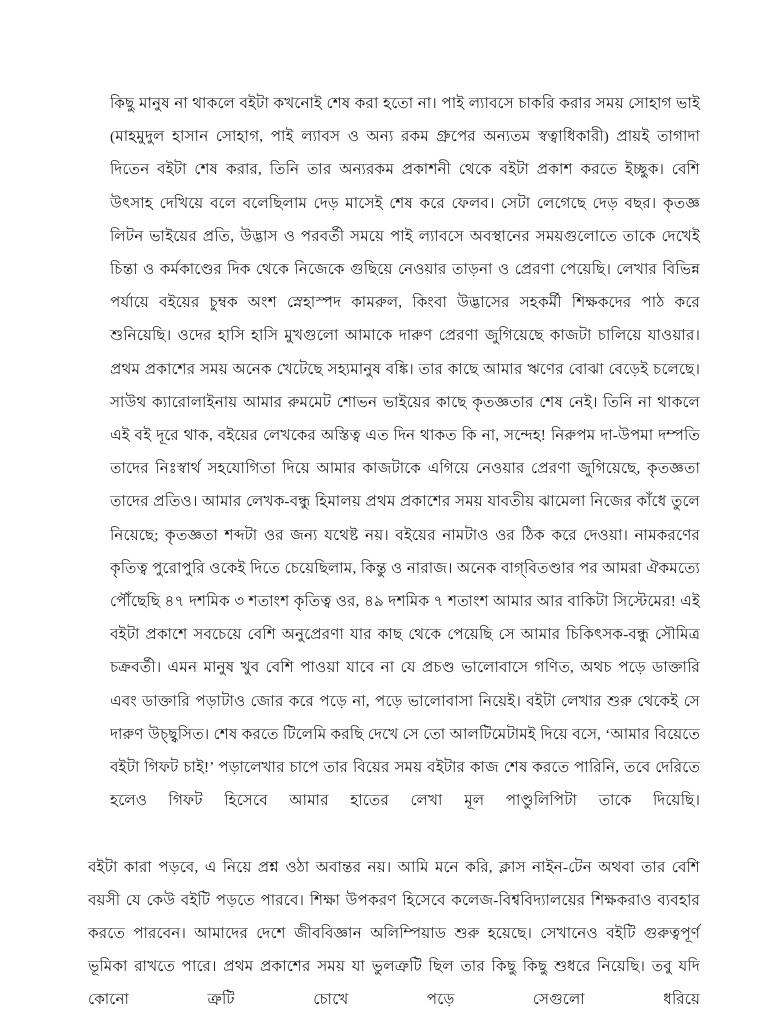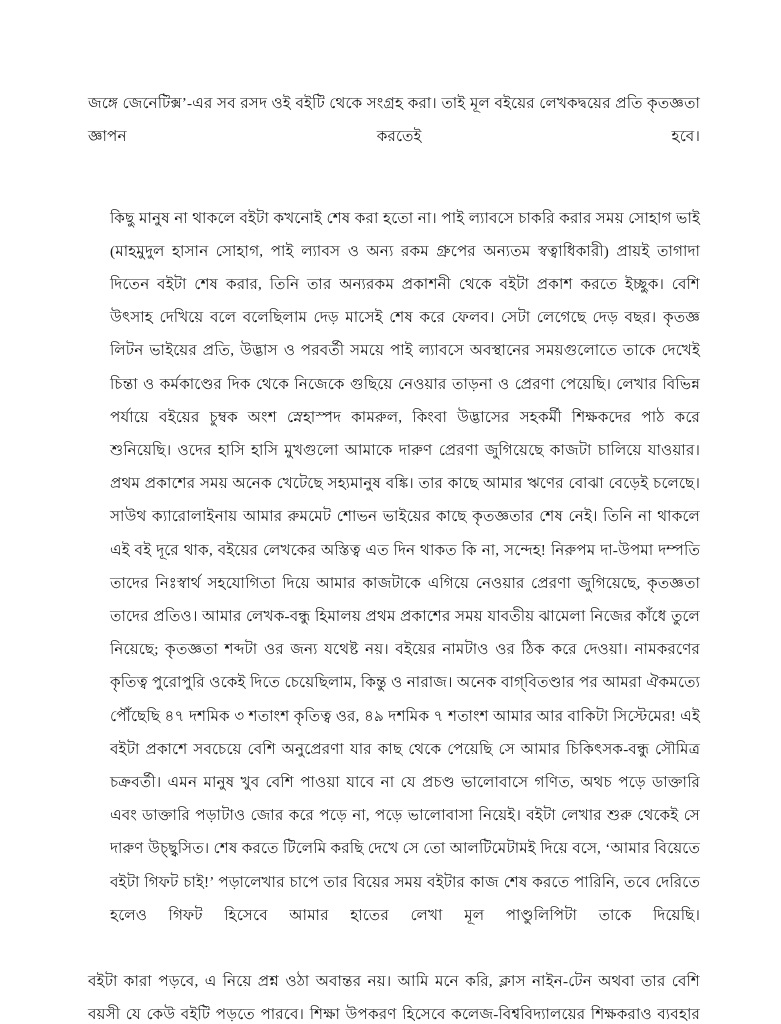--- a/index.html
+++ b/index.html
@@ -59,21 +59,20 @@
     width: 100%;
   }
 </style>
 </head>
 <body>
 
 <div class="page">
 
   <div class="text-column">
 
-    <p class="para p1">জঙ্গে জেনেটিক্স’-এর সব রসদ ওই বইটি থেকে সংগ্রহ করা। তাই মূল বইয়ের লেখকদ্বয়ের প্রতি কৃতজ্ঞতা জ্ঞাপন করতেই হবে।</p>
 
     <p class="para p2">কিছু মানুষ না থাকলে বইটা কখনোই শেষ করা হতো না। পাই ল্যাবসে চাকরি করার সময় সোহাগ ভাই (মাহমুদুল হাসান সোহাগ, পাই ল্যাবস ও অন্য রকম গ্রুপের অন্যতম স্বত্বাধিকারী) প্রায়ই তাগাদা দিতেন বইটা শেষ করার, তিনি তার অন্যরকম প্রকাশনী থেকে বইটা প্রকাশ করতে ইচ্ছুক। বেশি উৎসাহ দেখিয়ে বলে বলেছিলাম দেড় মাসেই শেষ করে ফেলব। সেটা লেগেছে দেড় বছর। কৃতজ্ঞ লিটন ভাইয়ের প্রতি, উদ্ভাস ও পরবর্তী সময়ে পাই ল্যাবসে অবস্থানের সময়গুলোতে তাকে দেখেই চিন্তা ও কর্মকাণ্ডের দিক থেকে নিজেকে গুছিয়ে নেওয়ার তাড়না ও প্রেরণা পেয়েছি। লেখার বিভিন্ন পর্যায়ে বইয়ের চুম্বক অংশ স্নেহাস্পদ কামরুল, কিংবা উদ্ভাসের সহকর্মী শিক্ষকদের পাঠ করে শুনিয়েছি। ওদের হাসি হাসি মুখগুলো আমাকে দারুণ প্রেরণা জুগিয়েছে কাজটা চালিয়ে যাওয়ার। প্রথম প্রকাশের সময় অনেক খেটেছে সহ্যমানুষ বঙ্কি। তার কাছে আমার ঋণের বোঝা বেড়েই চলেছে। সাউথ ক্যারোলাইনায় আমার রুমমেট শোভন ভাইয়ের কাছে কৃতজ্ঞতার শেষ নেই। তিনি না থাকলে এই বই দূরে থাক, বইয়ের লেখকের অস্তিত্ব এত দিন থাকত কি না, সন্দেহ! নিরুপম দা-উপমা দম্পতি তাদের নিঃস্বার্থ সহযোগিতা দিয়ে আমার কাজটাকে এগিয়ে নেওয়ার প্রেরণা জুগিয়েছে, কৃতজ্ঞতা তাদের প্রতিও। আমার লেখক-বন্ধু হিমালয় প্রথম প্রকাশের সময় যাবতীয় ঝামেলা নিজের কাঁধে তুলে নিয়েছে; কৃতজ্ঞতা শব্দটা ওর জন্য যথেষ্ট নয়। বইয়ের নামটাও ওর ঠিক করে দেওয়া। নামকরণের কৃতিত্ব পুরোপুরি ওকেই দিতে চেয়েছিলাম, কিন্তু ও নারাজ। অনেক বাগ্‌বিতণ্ডার পর আমরা ঐকমত্যে পৌঁছেছি ৪৭ দশমিক ৩ শতাংশ কৃতিত্ব ওর, ৪৯ দশমিক ৭ শতাংশ আমার আর বাকিটা সিস্টেমের! এই বইটা প্রকাশে সবচেয়ে বেশি অনুপ্রেরণা যার কাছ থেকে পেয়েছি সে আমার চিকিৎসক-বন্ধু সৌমিত্র চক্রবর্তী। এমন মানুষ খুব বেশি পাওয়া যাবে না যে প্রচণ্ড ভালোবাসে গণিত, অথচ পড়ে ডাক্তারি এবং ডাক্তারি পড়াটাও জোর করে পড়ে না, পড়ে ভালোবাসা নিয়েই। বইটা লেখার শুরু থেকেই সে দারুণ উচ্ছ্বসিত। শেষ করতে টিলেমি করছি দেখে সে তো আলটিমেটামই দিয়ে বসে, ‘আমার বিয়েতে বইটা গিফট চাই!’ পড়ালেখার চাপে তার বিয়ের সময় বইটার কাজ শেষ করতে পারিনি, তবে দেরিতে হলেও গিফট হিসেবে আমার হাতের লেখা মূল পাণ্ডুলিপিটা তাকে দিয়েছি।</p>
 
     <p class="para p3">বইটা কারা পড়বে, এ নিয়ে প্রশ্ন ওঠা অবান্তর নয়। আমি মনে করি, ক্লাস নাইন-টেন অথবা তার বেশি বয়সী যে কেউ বইটি পড়তে পারবে। শিক্ষা উপকরণ হিসেবে কলেজ-বিশ্ববিদ্যালয়ের শিক্ষকরাও ব্যবহার করতে পারবেন। আমাদের দেশে জীববিজ্ঞান অলিম্পিয়াড শুরু হয়েছে। সেখানেও বইটি গুরুত্বপূর্ণ ভূমিকা রাখতে পারে। প্রথম প্রকাশের সময় যা ভুলত্রুটি ছিল তার কিছু কিছু শুধরে নিয়েছি। তবু যদি কোনো ত্রুটি চোখে পড়ে সেগুলো ধরিয়ে</p>
 
   </div>
 
 </div>
 
 </body></html>

